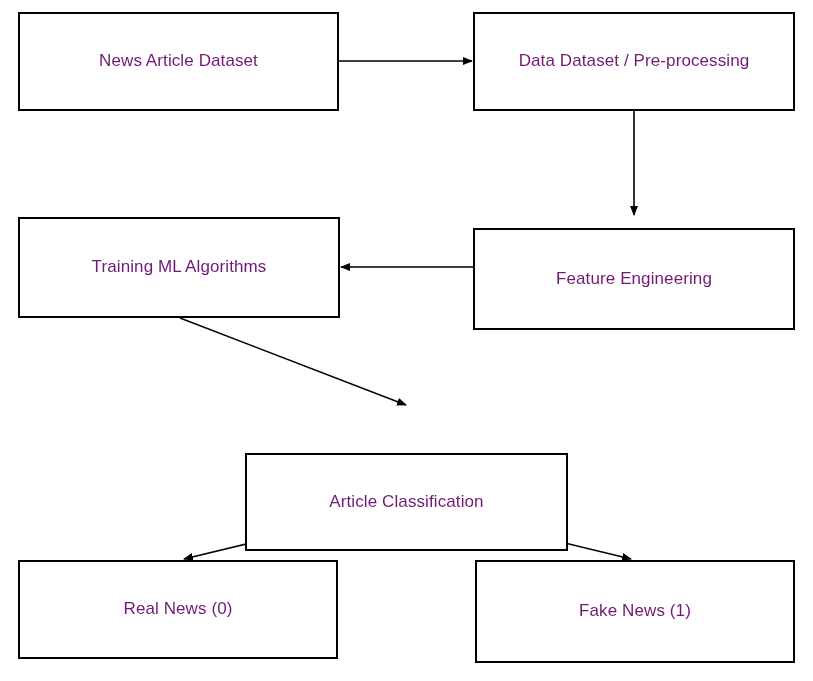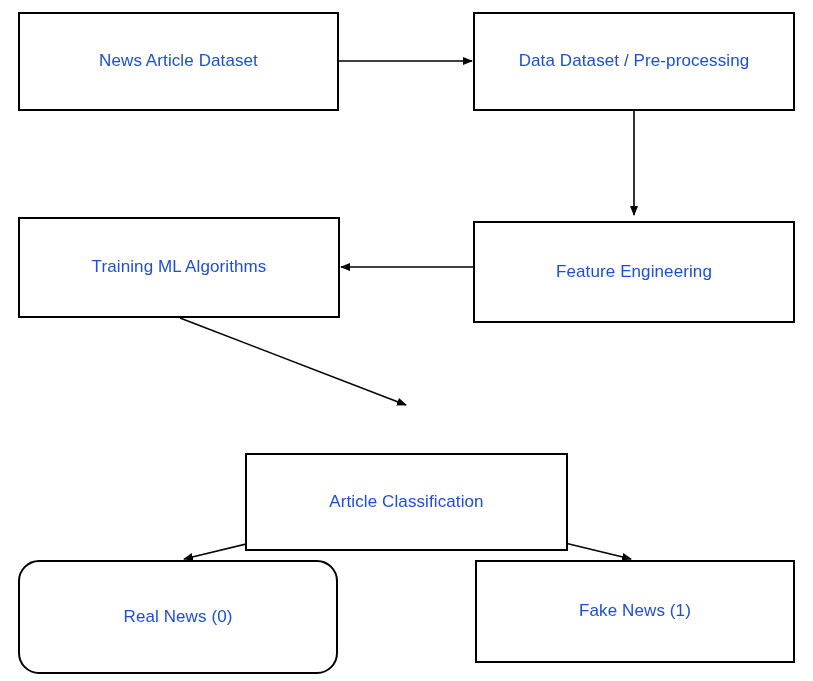--- a/index.html
+++ b/index.html
@@ -22,36 +22,36 @@
     position: absolute;
     box-sizing: border-box;
     border: 2px solid #000000;
     background: #ffffff;
     display: flex;
     align-items: center;
     justify-content: center;
     z-index: 2;
   }
   .node-label {
-    color: #1d4ed8;
+    color: #701a75;
     font-size: 17px;
     font-weight: 400;
     line-height: 1.2;
     letter-spacing: 0.1px;
     white-space: nowrap;
     text-align: center;
     user-select: none;
   }
   
   #node-dataset        { left: 18px;  top: 12px;  width: 321px; height: 99px; }
   #node-cleaning       { left: 473px; top: 12px;  width: 322px; height: 99px; }
   #node-training       { left: 18px;  top: 217px; width: 322px; height: 101px; }
-  #node-feature        { left: 473px; top: 221px; width: 322px; height: 102px; }
+  #node-feature        { left: 473px; top: 228px; width: 322px; height: 102px; }
   #node-classification { left: 245px; top: 406px; width: 323px; height: 98px; margin-top: 47px; }
-  #node-real           { left: 18px;  top: 560px; width: 320px; height: 114px; border-radius: 21px; }
+  #node-real           { left: 18px;  top: 560px; width: 320px; height: 99px; }
   #node-fake           { left: 475px; top: 560px; width: 320px; height: 103px; align-items: center; }
 
   #edges {
     position: absolute;
     left: 0;
     top: 0;
     width: 813px;
     height: 681px;
     z-index: 1;
     pointer-events: none;

